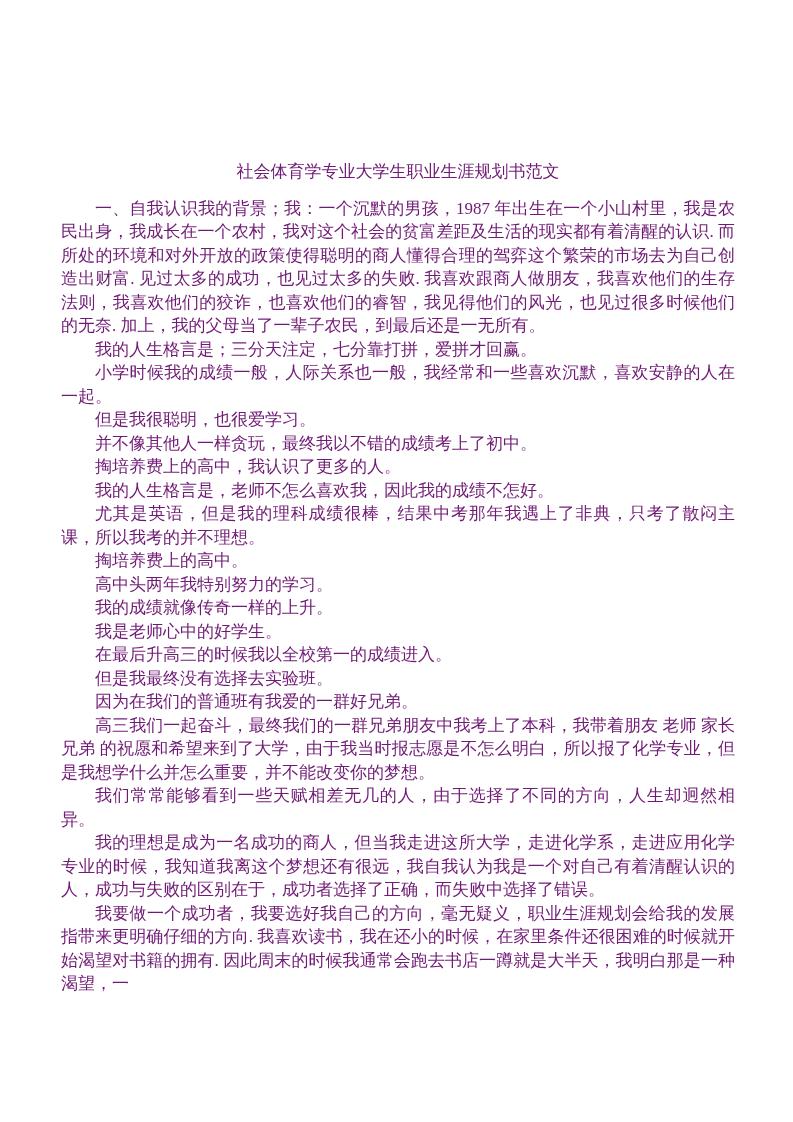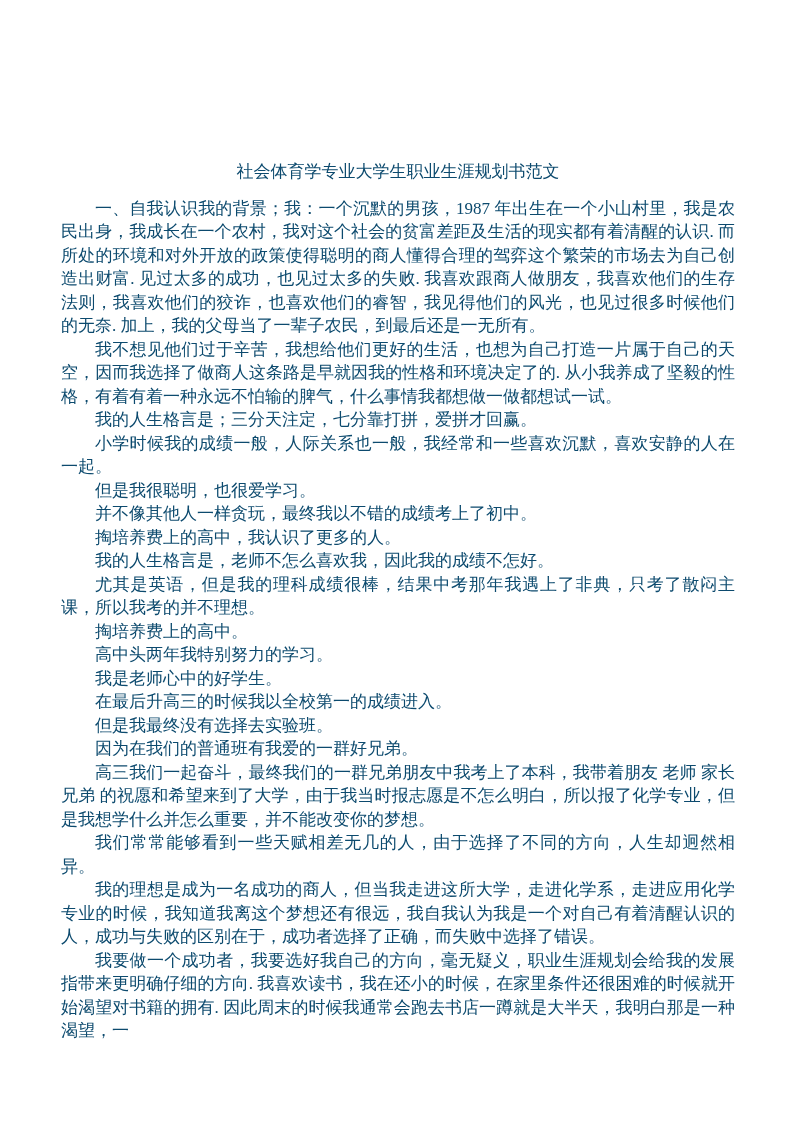--- a/index.html
+++ b/index.html
@@ -12,21 +12,21 @@
       width: 793px;
       height: 1122px;
       background: #ffffff;
       overflow: hidden;
     }
     .content {
       position: absolute;
       left: 61px;
       top: 160px;
       width: 674px;
-      color: #0c4a6e;
+      color: #701a75;
       font-family: "Liberation Serif", "DejaVu Serif", serif;
       font-size: 17px;
       line-height: 23.5px;
     }
     .doc-title {
       font-size: 17px;
       font-weight: normal;
       text-align: center;
       margin: 0 0 13px 0;
       padding: 0;
@@ -41,30 +41,30 @@
       font-family: Liberation Serif, serif;
     }
   </style>
 </head>
 <body>
 
 <div class="page">
   <div class="content">
     <h1 class="doc-title">社会体育学专业大学生职业生涯规划书范文</h1>
     <p>一、自我认识我的背景；我：一个沉默的男孩，1987 年出生在一个小山村里，我是农民出身，我成长在一个农村，我对这个社会的贫富差距及生活的现实都有着清醒的认识. 而所处的环境和对外开放的政策使得聪明的商人懂得合理的驾弈这个繁荣的市场去为自己创造出财富. 见过太多的成功，也见过太多的失败. 我喜欢跟商人做朋友，我喜欢他们的生存法则，我喜欢他们的狡诈，也喜欢他们的睿智，我见得他们的风光，也见过很多时候他们的无奈. 加上，我的父母当了一辈子农民，到最后还是一无所有。</p>
-    <p>我不想见他们过于辛苦，我想给他们更好的生活，也想为自己打造一片属于自己的天空，因而我选择了做商人这条路是早就因我的性格和环境决定了的. 从小我养成了坚毅的性格，有着有着一种永远不怕输的脾气，什么事情我都想做一做都想试一试。</p>
     <p>我的人生格言是；三分天注定，七分靠打拼，爱拼才回赢。</p>
     <p>小学时候我的成绩一般，人际关系也一般，我经常和一些喜欢沉默，喜欢安静的人在一起。</p>
     <p>但是我很聪明，也很爱学习。</p>
     <p>并不像其他人一样贪玩，最终我以不错的成绩考上了初中。</p>
     <p>掏培养费上的高中，我认识了更多的人。</p>
     <p>我的人生格言是，老师不怎么喜欢我，因此我的成绩不怎好。</p>
     <p>尤其是英语，但是我的理科成绩很棒，结果中考那年我遇上了非典，只考了散闷主课，所以我考的并不理想。</p>
     <p>掏培养费上的高中。</p>
     <p>高中头两年我特别努力的学习。</p>
+    <p>我的成绩就像传奇一样的上升。</p>
     <p>我是老师心中的好学生。</p>
     <p>在最后升高三的时候我以全校第一的成绩进入。</p>
     <p>但是我最终没有选择去实验班。</p>
     <p>因为在我们的普通班有我爱的一群好兄弟。</p>
     <p>高三我们一起奋斗，最终我们的一群兄弟朋友中我考上了本科，我带着朋友 老师 家长 兄弟 的祝愿和希望来到了大学，由于我当时报志愿是不怎么明白，所以报了化学专业，但是我想学什么并怎么重要，并不能改变你的梦想。</p>
     <p>我们常常能够看到一些天赋相差无几的人，由于选择了不同的方向，人生却迥然相异。</p>
     <p>我的理想是成为一名成功的商人，但当我走进这所大学，走进化学系，走进应用化学专业的时候，我知道我离这个梦想还有很远，我自我认为我是一个对自己有着清醒认识的人，成功与失败的区别在于，成功者选择了正确，而失败中选择了错误。</p>
     <p>我要做一个成功者，我要选好我自己的方向，毫无疑义，职业生涯规划会给我的发展指带来更明确仔细的方向. 我喜欢读书，我在还小的时候，在家里条件还很困难的时候就开始渴望对书籍的拥有. 因此周末的时候我通常会跑去书店一蹲就是大半天，我明白那是一种渴望，一</p>
   </div>
 </div>

